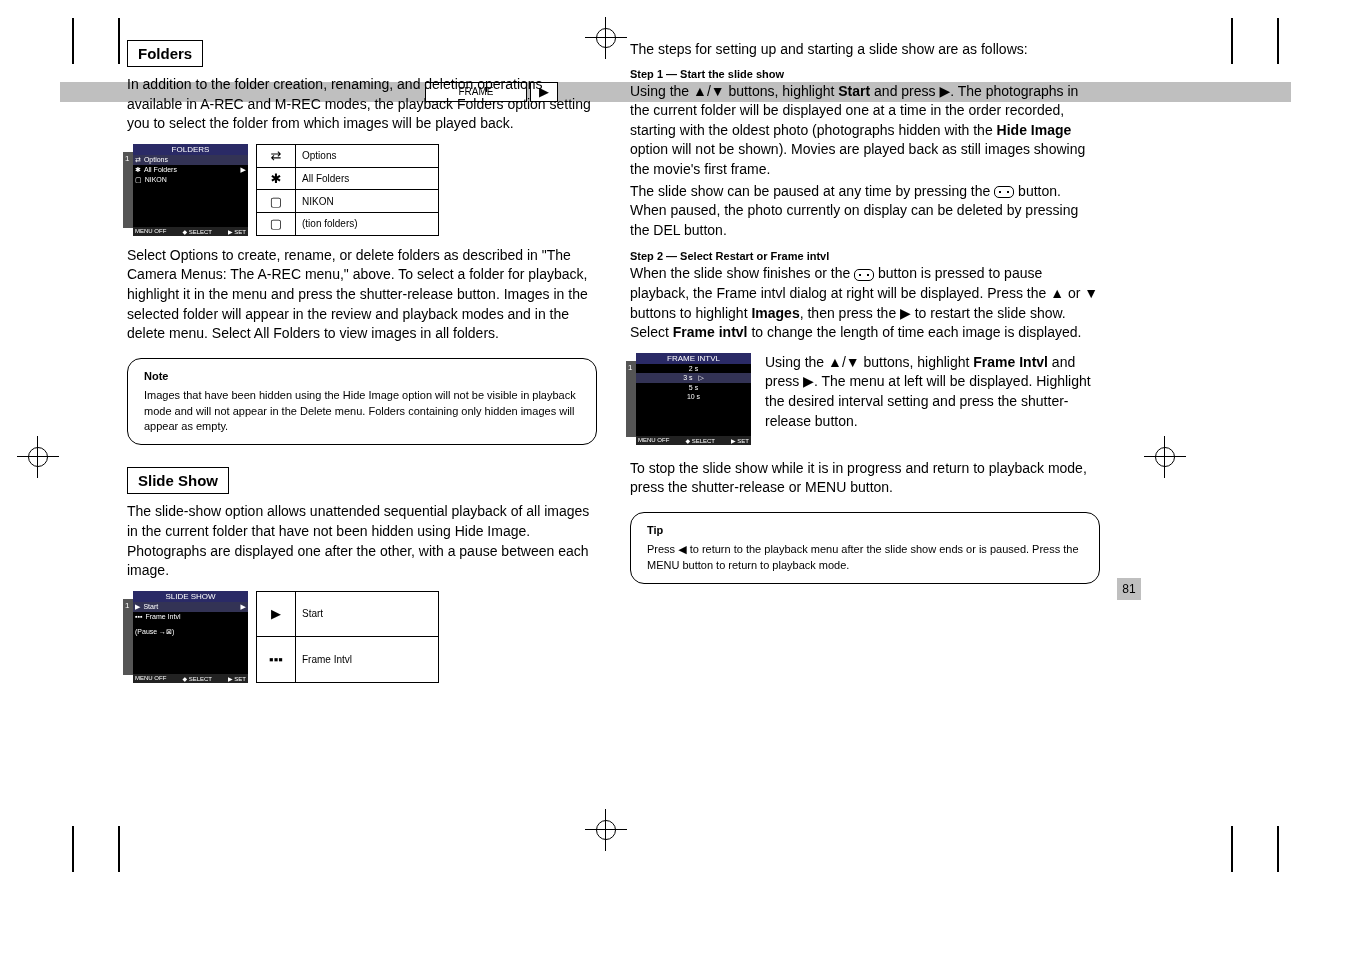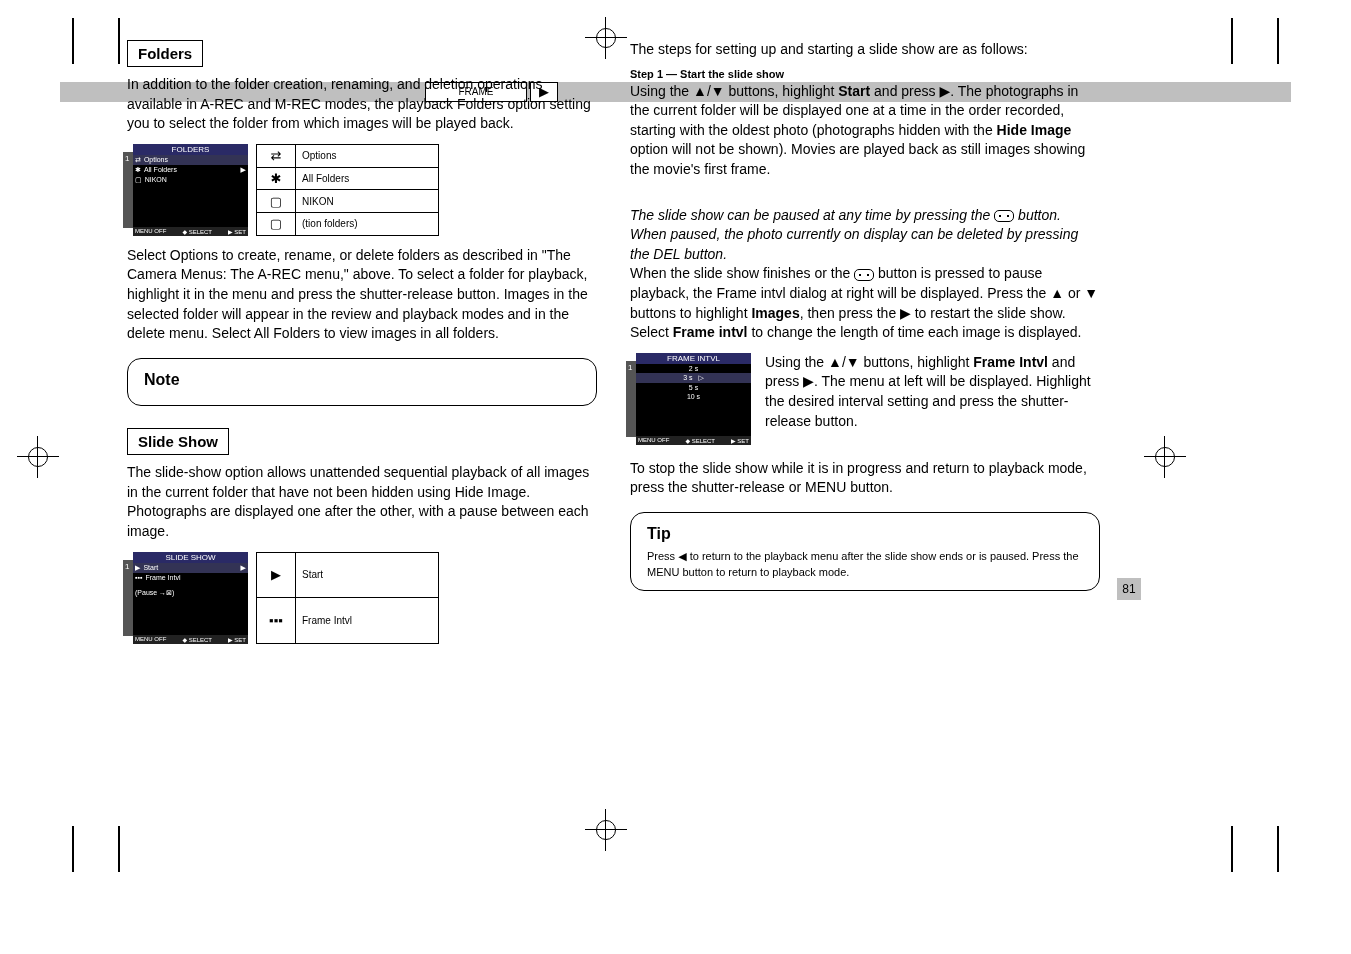--- a/index.html
+++ b/index.html
@@ -57,21 +57,21 @@
   table.opt { border-collapse:collapse; margin-left:8px;}
   table.opt td{ border:1px solid #000; padding:2px 6px; height:14px;}
   table.opt td.ico{ width:26px; text-align:center; font-size:13px;}
   table.opt td.txt{ width:130px;}
 
   
   .note {
     border:1px solid #000; border-radius:14px; padding:10px 16px;
     font-size:11px; line-height:1.4;
   }
-  .note .hd{ font-weight:bold; margin-bottom:4px; font-size:16px;}
+  .note .hd{ font-weight:bold; margin-bottom:4px; font-size:11px;}
 
   .para{ font-size:14px; line-height:1.4; }
 
   .small-label{ font-size:11px; }
 
   .frame-row{ display:flex; align-items:flex-start; margin:2px 0;}
 
   .shuttle-icon{ display:inline-block; width:18px; height:10px; border:1px solid #000; border-radius:5px; position:relative; vertical-align:middle;}
   .shuttle-icon::before{content:"";position:absolute;left:4px;top:4px;width:2px;height:2px;background:#000;}
   .shuttle-icon::after{content:"";position:absolute;right:4px;top:4px;width:2px;height:2px;background:#000;}
@@ -153,20 +153,21 @@
             <td class="txt">(tion folders)</td>
           </tr>
     </tbody>
       </table>
   </div>
 
   <div class="para" style="margin-top:10px;">Select Options to create, rename, or delete folders as described in "The Camera Menus: The A-REC menu," above. To select a folder for playback, highlight it in the menu and press the shutter-release button. Images in the selected folder will appear in the review and play­back modes and in the delete menu. Select All Folders to view images in all folders.</div>
 
   <div class="note" style="margin-top:14px;">
     <div class="hd">Note</div>
+    <div>Images that have been hidden using the Hide Image option will not be visible in playback mode and will not appear in the Delete menu. Folders containing only hidden images will appear as empty.</div>
   </div>
 
   
   <div style="margin-top:22px;"></div>
   <div class="section-title">Slide Show</div>
 
   <div class="para" style="margin-top:8px;">The slide-show option allows unattended sequential playback of all images in the current folder that have not been hidden using Hide Image. Photographs are displayed one after the other, with a pause between each image.</div>
 
   <div style="display:flex; margin-top:10px;">
     <div class="lcd" style="margin-left:6px;">
@@ -211,24 +212,27 @@
 
   <div class="para" style="margin-top:40px;">The steps for setting up and starting a slide show are as follows:</div>
 
   <div class="frame-row" style="margin-top:8px;">
     <span class="small-label" style="font-weight:bold;">Step 1 — Start the slide show</span>
   </div>
   <div class="para">
     Using the ▲/▼ buttons, highlight <b>Start</b> and press ▶. The photographs in the current folder will be displayed one at a time in the order recorded, starting with the oldest photo (photographs hidden with the <b>Hide Image</b> option will not be shown). Movies are played back as still images showing the movie's first frame.
   </div>
 
-  <div class="para" style="margin-top:26px;font-style:italic;">
+  <div class="para" style="margin-top:2px;">
     The slide show can be paused at any time by pressing the <span class="shuttle-icon"></span> button. When paused, the photo currently on display can be deleted by pressing the DEL button.
   </div>
 
+  <div class="frame-row" style="margin-top:10px;">
+    <span class="small-label" style="font-weight:bold;">Step 2 — Select Restart or Frame intvl</span>
+  </div>
   <div class="para">
     When the slide show finishes or the <span class="shuttle-icon"></span> button is pressed to pause playback, the Frame intvl dialog at right will be displayed. Press the ▲ or ▼ buttons to highlight <b>Images</b>, then press the ▶ to restart the slide show. Select <b>Frame intvl</b> to change the length of time each image is displayed.
   </div>
 
   <div style="display:flex; margin-top:10px; align-items:flex-start;">
 
     <div class="lcd" style="margin-left:6px;">
       <div class="side-tab">
           <span>1</span>
         </div>

